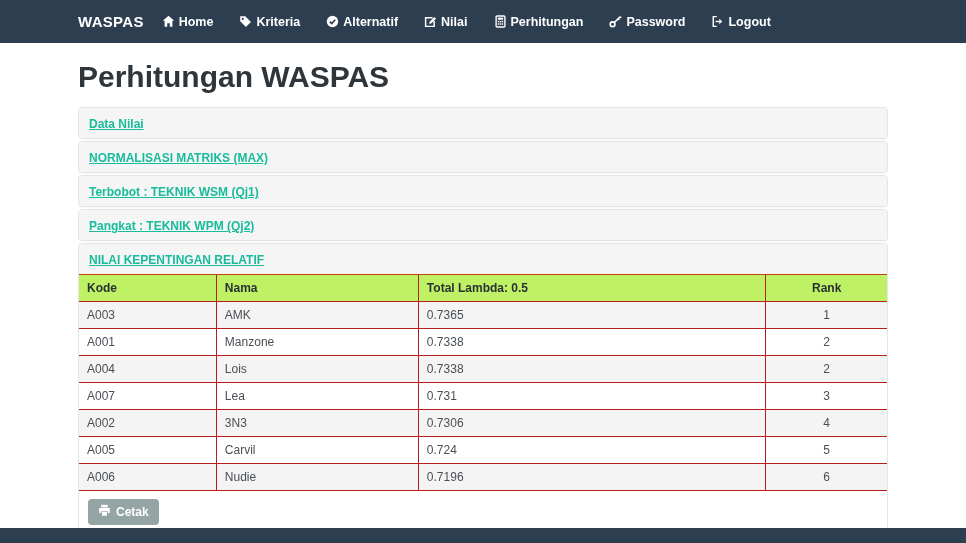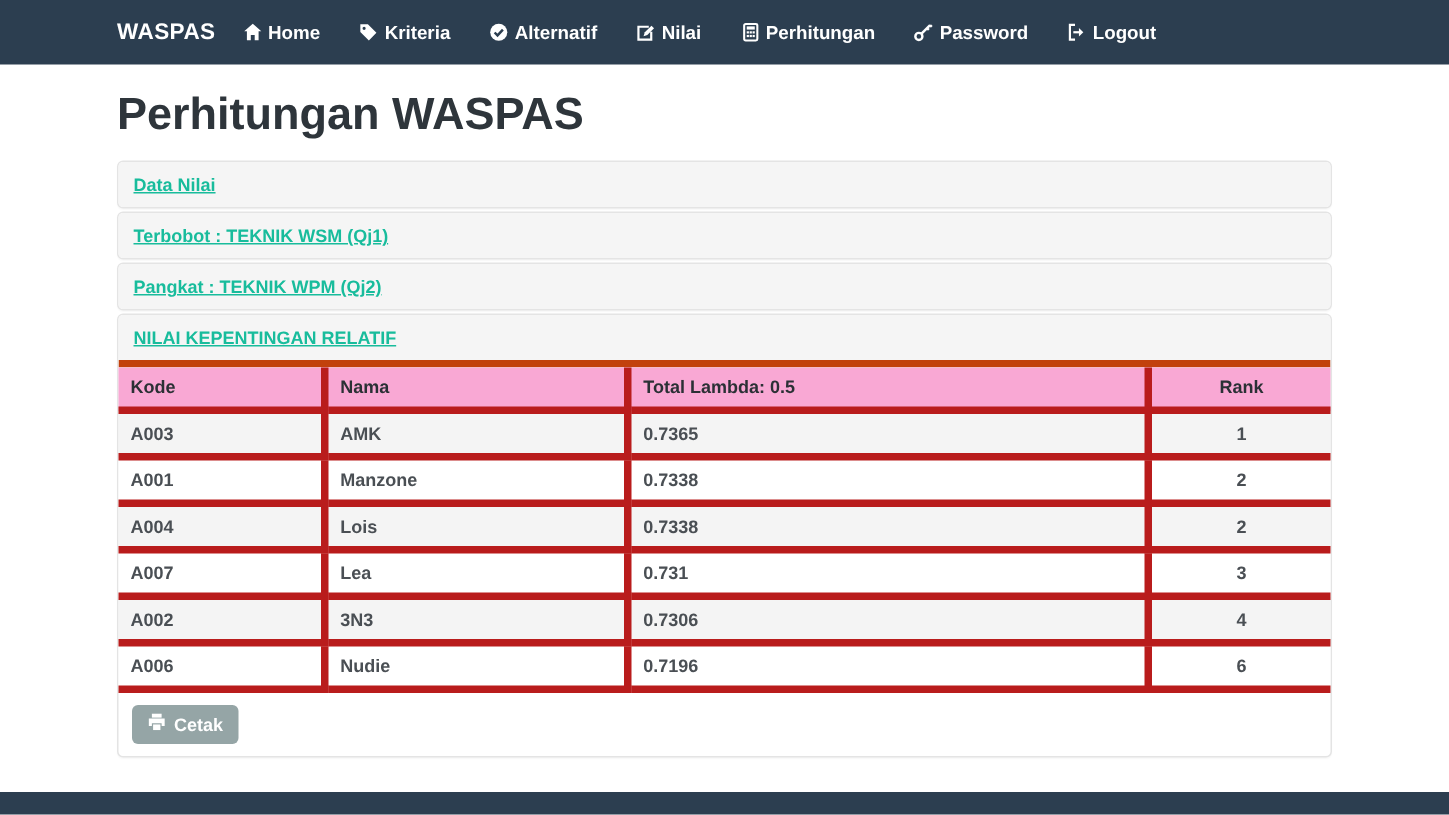--- a/index.html
+++ b/index.html
@@ -62,44 +62,43 @@
     margin-bottom: 2px;
     background: #ffffff;
     box-shadow: 0 1px 1px rgba(0,0,0,.03);
   }
   .panel-heading {
     background: #f5f5f5;
     padding: 6px 10px;
     border-radius: 3px;
   }
   .panel.has-body .panel-heading {
-    border-bottom: 5px solid #c2410c;
+    border-bottom: 1px solid #c2410c;
     border-radius: 3px 3px 0 0;
   }
   .panel-link {
     color: #18bc9c;
     font-size: 12px;
     font-weight: bold;
     text-decoration: underline;
     cursor: pointer;
   }
 
   
   table.results {
     width: 100%;
     border-collapse: collapse;
     font-size: 12px;
   }
   table.results th, table.results td {
-    border: 5px solid #b91c1c;
+    border: 1px solid #b91c1c;
     padding: 6px 8px;
     text-align: left;
-    font-weight: bold;
-  }
-  table.results th { border-top: none; font-weight: bold; color: #2b3035; background: #f9a8d4; }
+  }
+  table.results th { border-top: none; font-weight: bold; color: #2b3035; background: #bef264; }
   table.results th:first-child, table.results td:first-child { border-left: none; }
   table.results th:last-child, table.results td:last-child { border-right: none; text-align: center; }
   table.results td { color: #4a4f54; }
   table.results tbody tr:nth-child(odd) td { background: #f4f4f4; }
   table.results tbody tr:nth-child(even) td { background: #ffffff; }
   col.c-kode { width: 17%; }
   col.c-nama { width: 25%; }
   col.c-lambda { width: 43%; }
   col.c-rank { width: 15%; }
 
@@ -222,20 +221,25 @@
 <div class="container">
 
   <h2 class="page-title">Perhitungan WASPAS</h2>
 
   <div class="panel">
     <div class="panel-heading">
       <a class="panel-link">Data Nilai</a>
     </div>
   </div>
 
+  <div class="panel">
+    <div class="panel-heading">
+      <a class="panel-link">NORMALISASI MATRIKS (MAX)</a>
+    </div>
+  </div>
 
   <div class="panel">
     <div class="panel-heading">
       <a class="panel-link">Terbobot : TEKNIK WSM (Qj1)</a>
     </div>
   </div>
 
   <div class="panel">
     <div class="panel-heading">
       <a class="panel-link">Pangkat : TEKNIK WPM (Qj2)</a>
@@ -287,20 +291,26 @@
           <td>0.731</td>
           <td>3</td>
         </tr>
         <tr>
           <td>A002</td>
           <td>3N3</td>
           <td>0.7306</td>
           <td>4</td>
         </tr>
         <tr>
+          <td>A005</td>
+          <td>Carvil</td>
+          <td>0.724</td>
+          <td>5</td>
+        </tr>
+        <tr>
           <td>A006</td>
           <td>Nudie</td>
           <td>0.7196</td>
           <td>6</td>
         </tr>
       </tbody>
     </table>
 
     <div class="panel-footer-area">
       <button class="btn-print">

